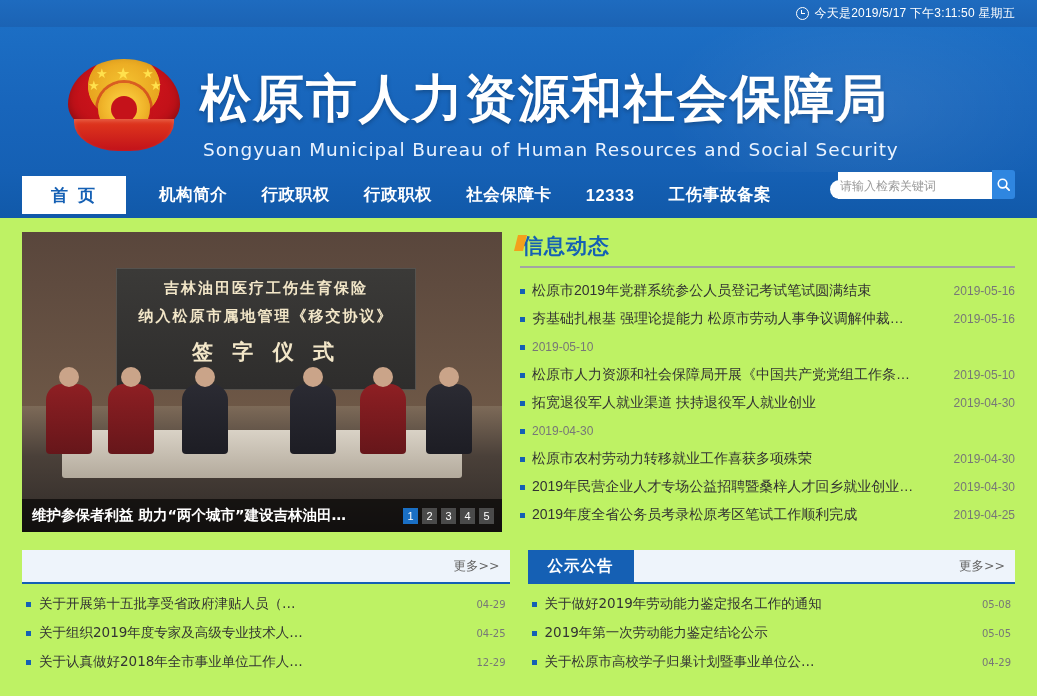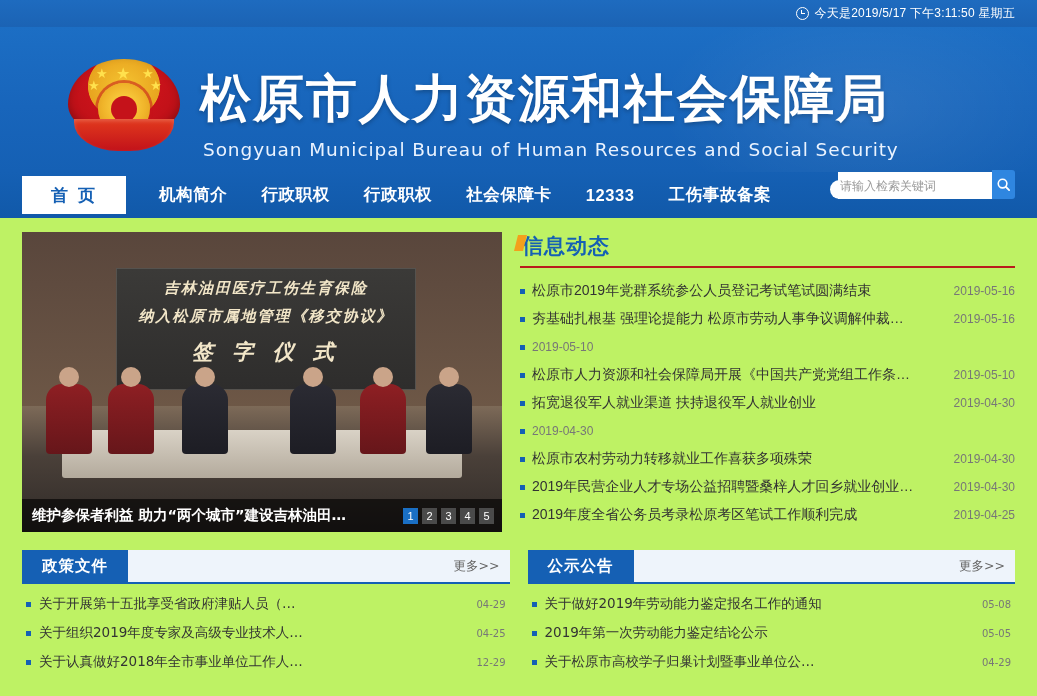--- a/index.html
+++ b/index.html
@@ -153,21 +153,20 @@
       linear-gradient(to bottom, #3a2f2a 0%, #4a3b33 30%, #6b5a4c 55%, #3b3330 100%);
   }
   .photo .wall {
     position:absolute; left:0; top:0; right:0; height:58%;
     background: linear-gradient(to bottom, #59463c 0%, #6d5746 100%);
   }
   .photo .banner {
     position:absolute; left:94px; top:36px; width:300px; height:122px;
     background: linear-gradient(to bottom,#3b3a38 0%, #2e2d2c 100%);
     border:1px solid #55524e;
-    font-style:italic;
   }
   .photo .banner .ln {
     color:#f2e6c8; font-family:"DejaVu Sans", sans-serif; font-weight:bold;
     text-align:center; letter-spacing:2px;
   }
   .photo .banner .l1 { font-size:15px; margin-top:10px; }
   .photo .banner .l2 { font-size:15px; margin-top:9px; }
   .photo .banner .l3 { font-size:21px; margin-top:12px; letter-spacing:6px; }
   .photo .tablerow {
     position:absolute; left:0; right:0; top:58%; height:42%;
@@ -202,21 +201,21 @@
   .dot {
     width: 15px; height: 16px; font-size: 11px; color: #fff;
     background: #4a4a4a; display: flex; align-items: center; justify-content: center;
   }
   .dot.active { background: #1a6fc4; }
 
   
   .news { flex: 1; }
   .sec-head {
     position: relative;
-    border-bottom: 2px solid #b91c1c;
+    border-bottom: 2px solid #a3a3a3;
     padding-bottom: 6px;
     display: flex; align-items: flex-end;
   }
   .sec-title {
     font-size: 21px; font-weight: bold; color: #1560b4;
     letter-spacing: 1px; position: relative; padding-left: 2px;
     font-family: "DejaVu Sans", sans-serif;
   }
   .sec-title .accent {
     position: absolute; left: -4px; top: 3px;
@@ -404,21 +403,20 @@
           <span class="date">2019-04-25</span>
         </div>
       </div>
     </div>
   </div>
 
   <div class="panels">
 
     <div class="panel">
       <div class="panel-head">
-        <div class="panel-tab">政策文件</div>
         <div class="panel-more">更多&gt;&gt;</div>
       </div>
       <div class="panel-list">
         <div class="panel-item">
           <span class="bullet"></span>
           <span class="txt">关于开展第十五批享受省政府津贴人员（…</span>
           <span class="date">04-29</span>
         </div>
         <div class="panel-item">
           <span class="bullet"></span>

